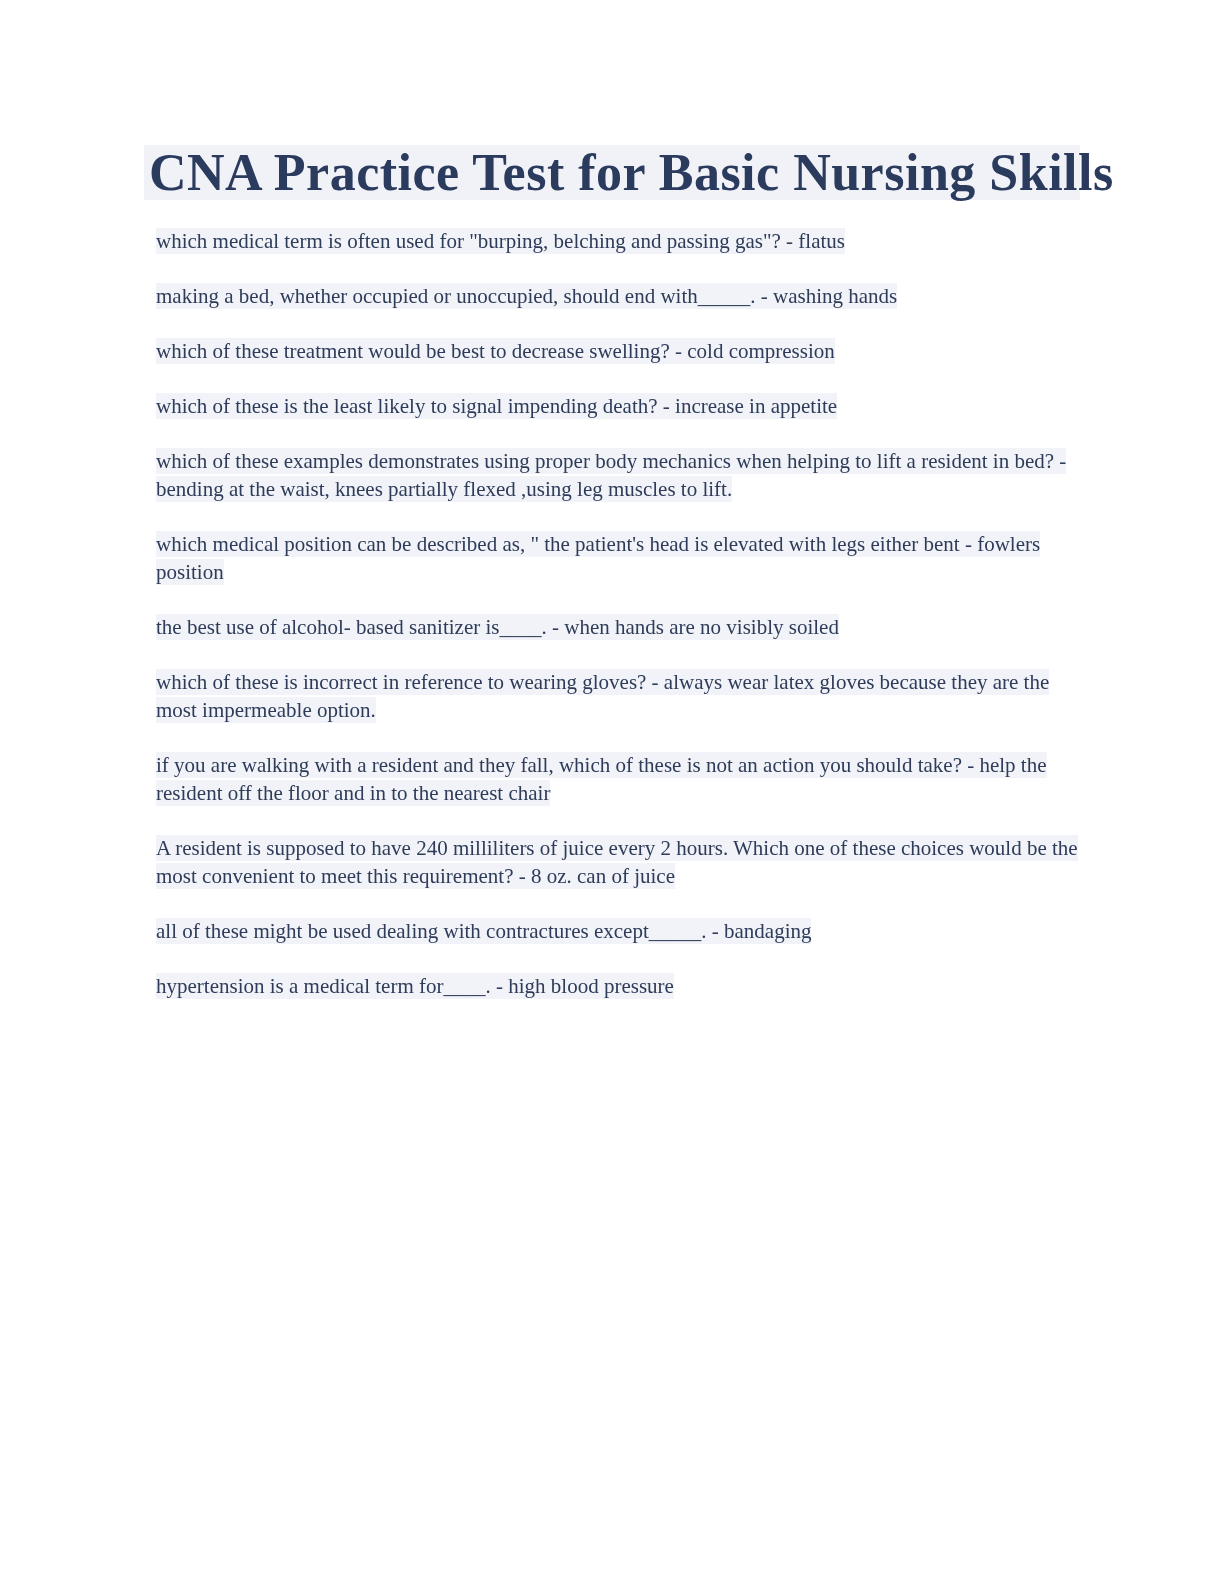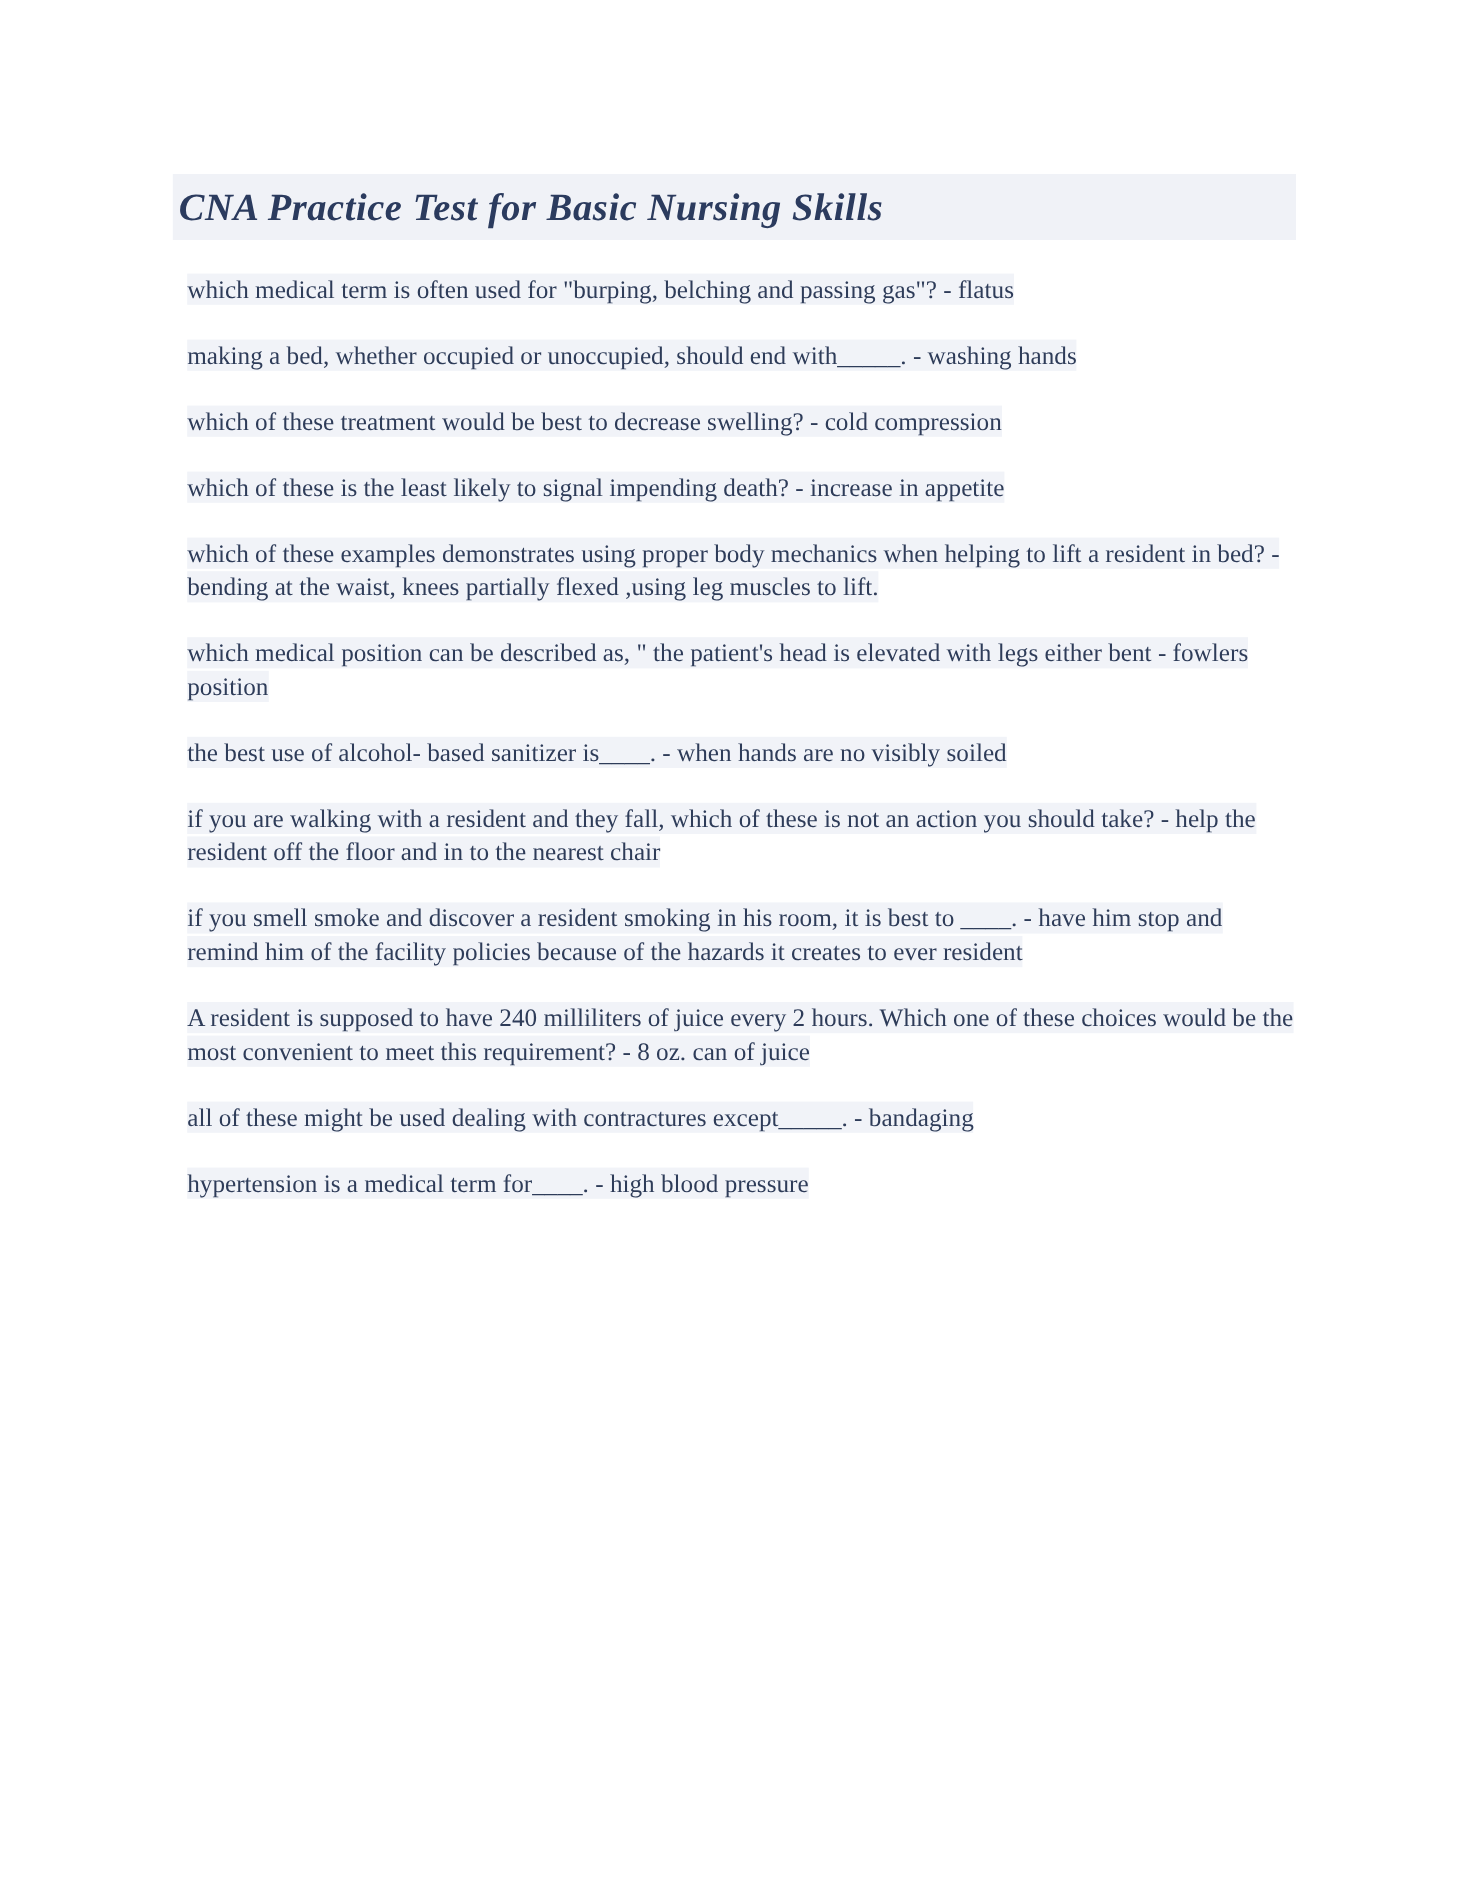--- a/index.html
+++ b/index.html
@@ -18,29 +18,28 @@
   }
   .page{
     width:1224px;
     height:1584px;
     padding:145px 144px 0 144px;
     background:var(--page-bg);
   }
   h1.doc-title{
     background:var(--title-bar);
     color:var(--title-text);
-    font-size:32px;
+    font-size:52px;
     font-weight:bold;
     line-height:55px;
     height:55px;
     padding-left:5px;
     white-space:nowrap;
     margin-bottom:27px;
     letter-spacing:0.5px;
-    font-style:italic;
   }
   .qa-list p.qa{
     font-size:21px;
     line-height:28px;
     margin:0 0 27px 12px;
   }
   .qa-list p.qa span.hl{
     background:var(--hl);
     padding:1px 0;
   }
@@ -51,19 +50,19 @@
 <div class="page">
   <h1 class="doc-title">CNA Practice Test for Basic Nursing Skills</h1>
   <div class="qa-list" id="qa-list">
       <p class="qa"><span class="hl">which medical term is often used for "burping, belching and passing gas"? - flatus</span></p>
       <p class="qa"><span class="hl">making a bed, whether occupied or unoccupied, should end with_____. - washing hands</span></p>
       <p class="qa"><span class="hl">which of these treatment would be best to decrease swelling? - cold compression</span></p>
       <p class="qa"><span class="hl">which of these is the least likely to signal impending death? - increase in appetite</span></p>
       <p class="qa"><span class="hl">which of these examples demonstrates using proper body mechanics when helping to lift a resident in bed? - bending at the waist, knees partially flexed ,using leg muscles to lift.</span></p>
       <p class="qa"><span class="hl">which medical position can be described as, " the patient's head is elevated with legs either bent - fowlers position</span></p>
       <p class="qa"><span class="hl">the best use of alcohol- based sanitizer is____. - when hands are no visibly soiled</span></p>
+      <p class="qa"><span class="hl">which of these is incorrect in reference to wearing gloves? - always wear latex gloves because they are the most impermeable option.</span></p>
       <p class="qa"><span class="hl">if you are walking with a resident and they fall, which of these is not an action you should take? - help the resident off the floor and in to the nearest chair</span></p>
-      <p class="qa"><span class="hl">if you smell smoke and discover a resident smoking in his room, it is best to ____. - have him stop and remind him of the facility policies because of the hazards it creates to ever resident</span></p>
       <p class="qa"><span class="hl">A resident is supposed to have 240 milliliters of juice every 2 hours. Which one of these choices would be the most convenient to meet this requirement? - 8 oz. can of juice</span></p>
       <p class="qa"><span class="hl">all of these might be used dealing with contractures except_____. - bandaging</span></p>
       <p class="qa"><span class="hl">hypertension is a medical term for____. - high blood pressure</span></p>
     </div>
 </div>
 
 </body></html>

